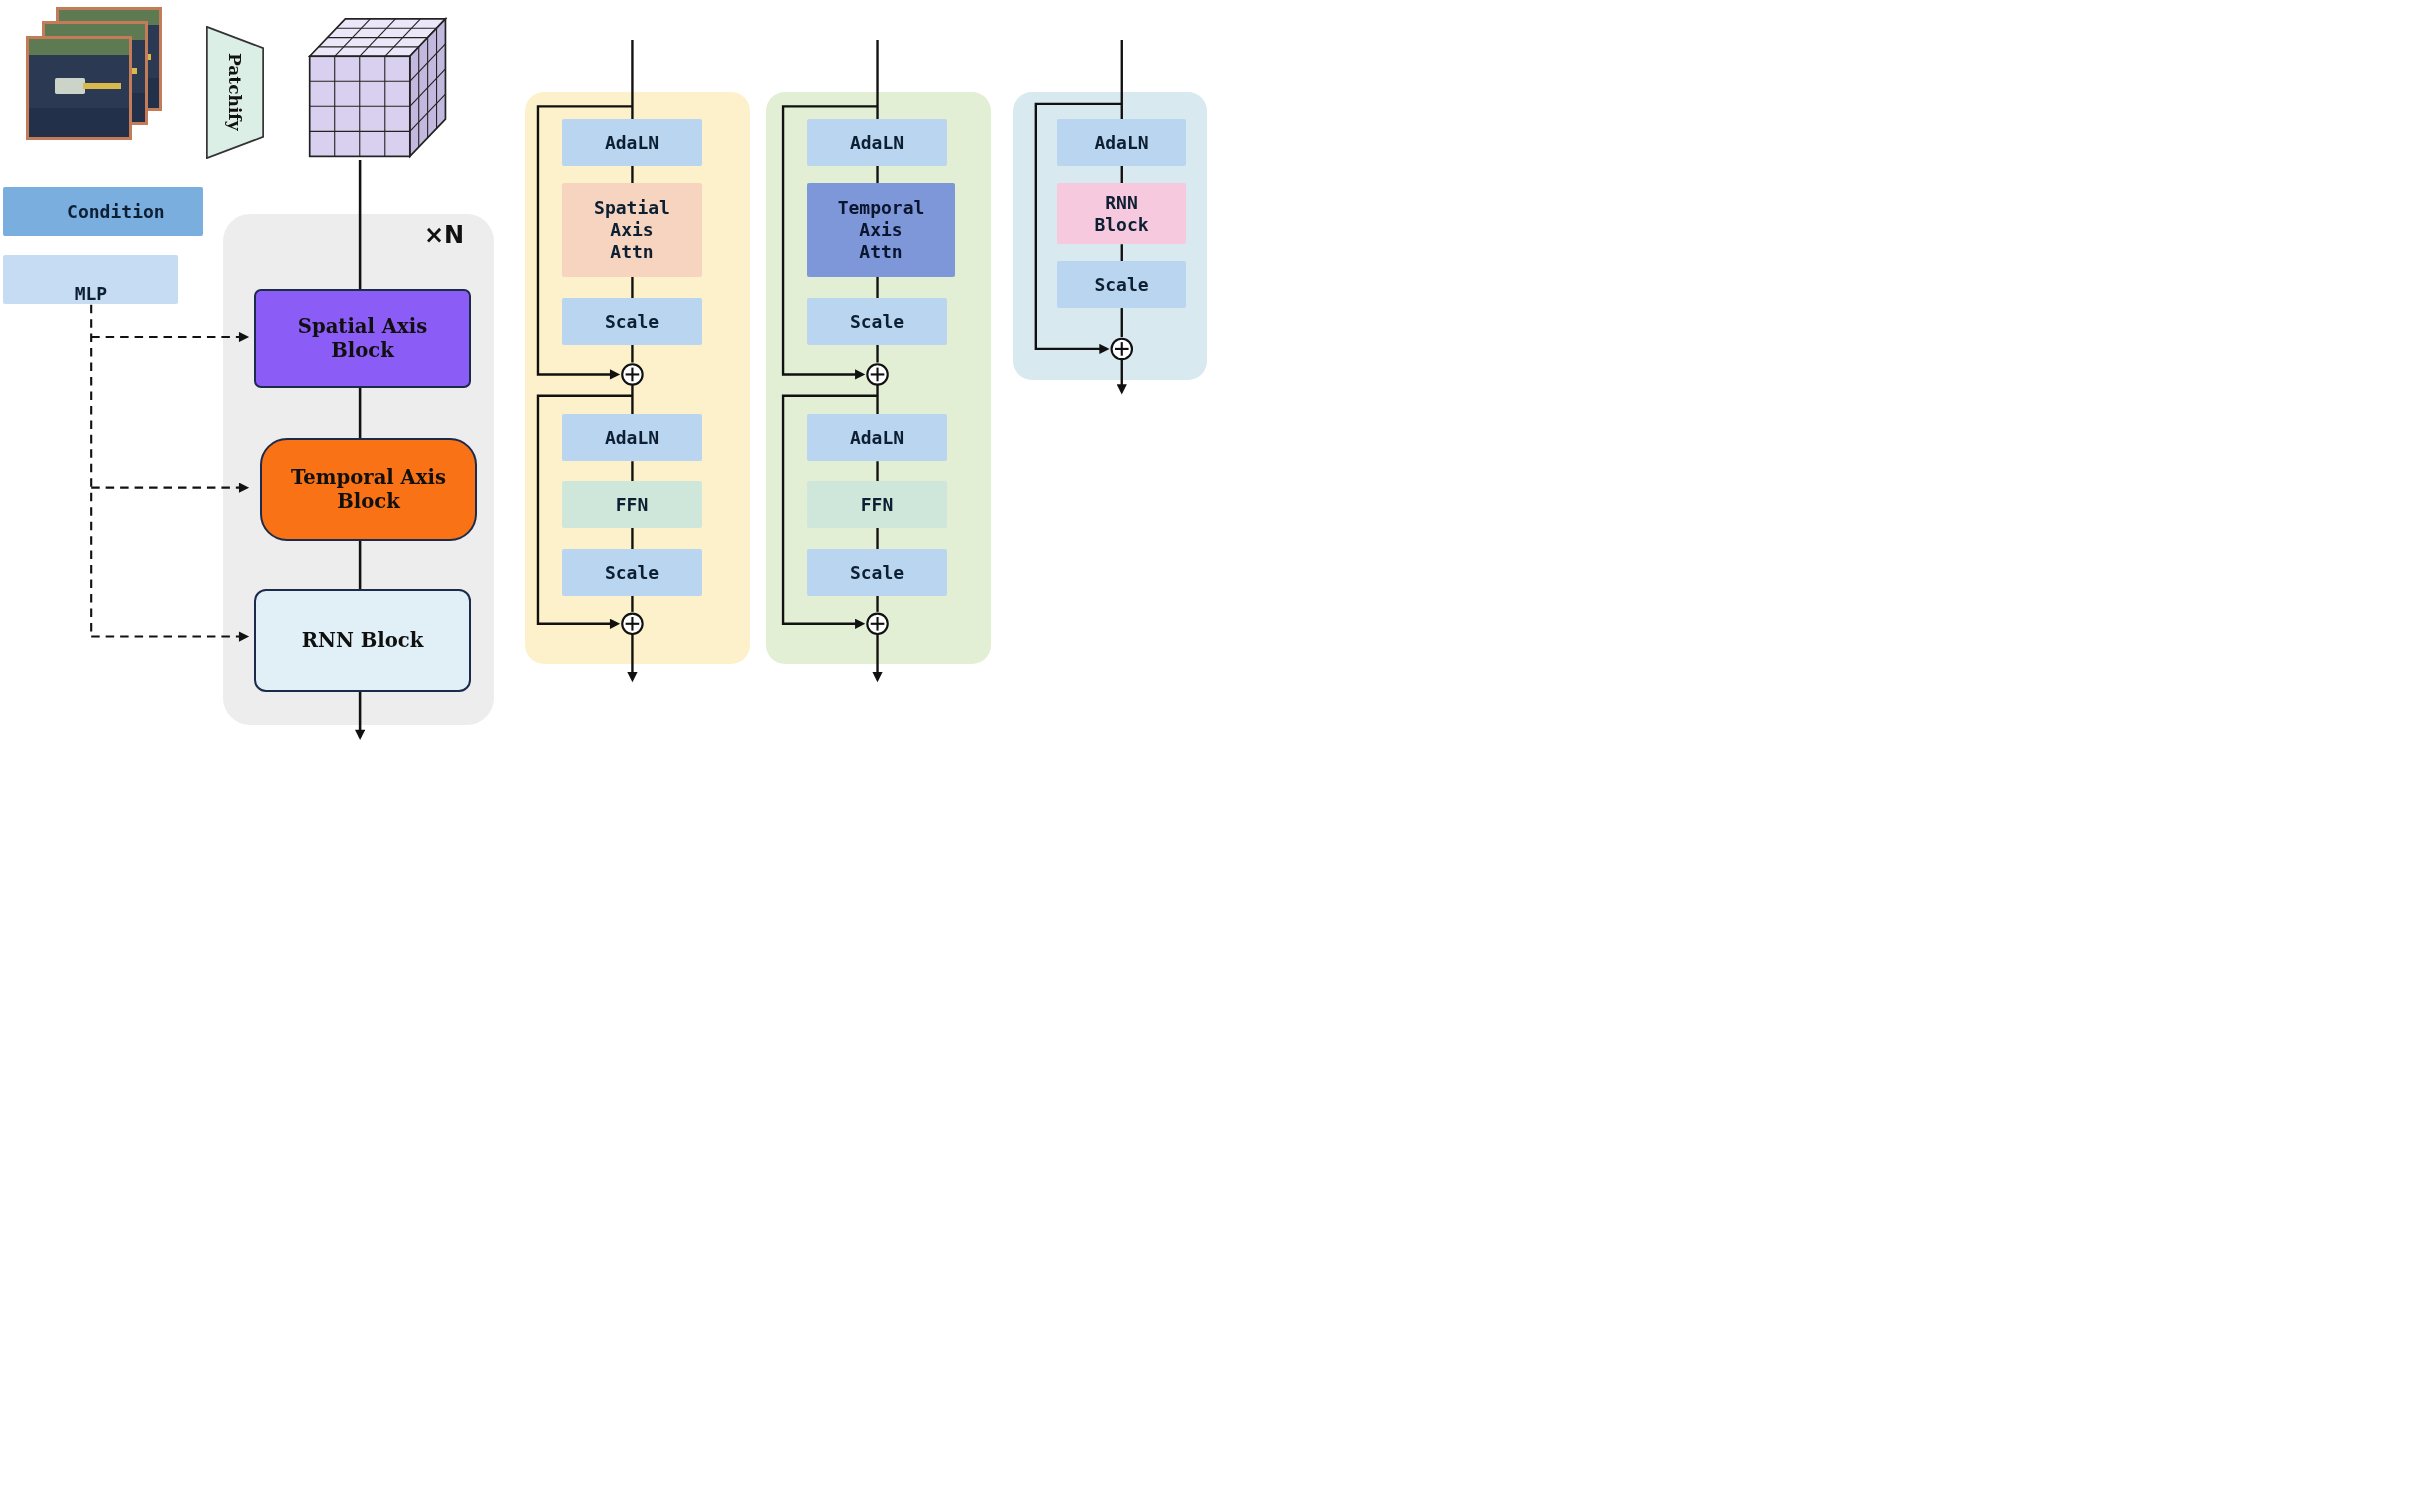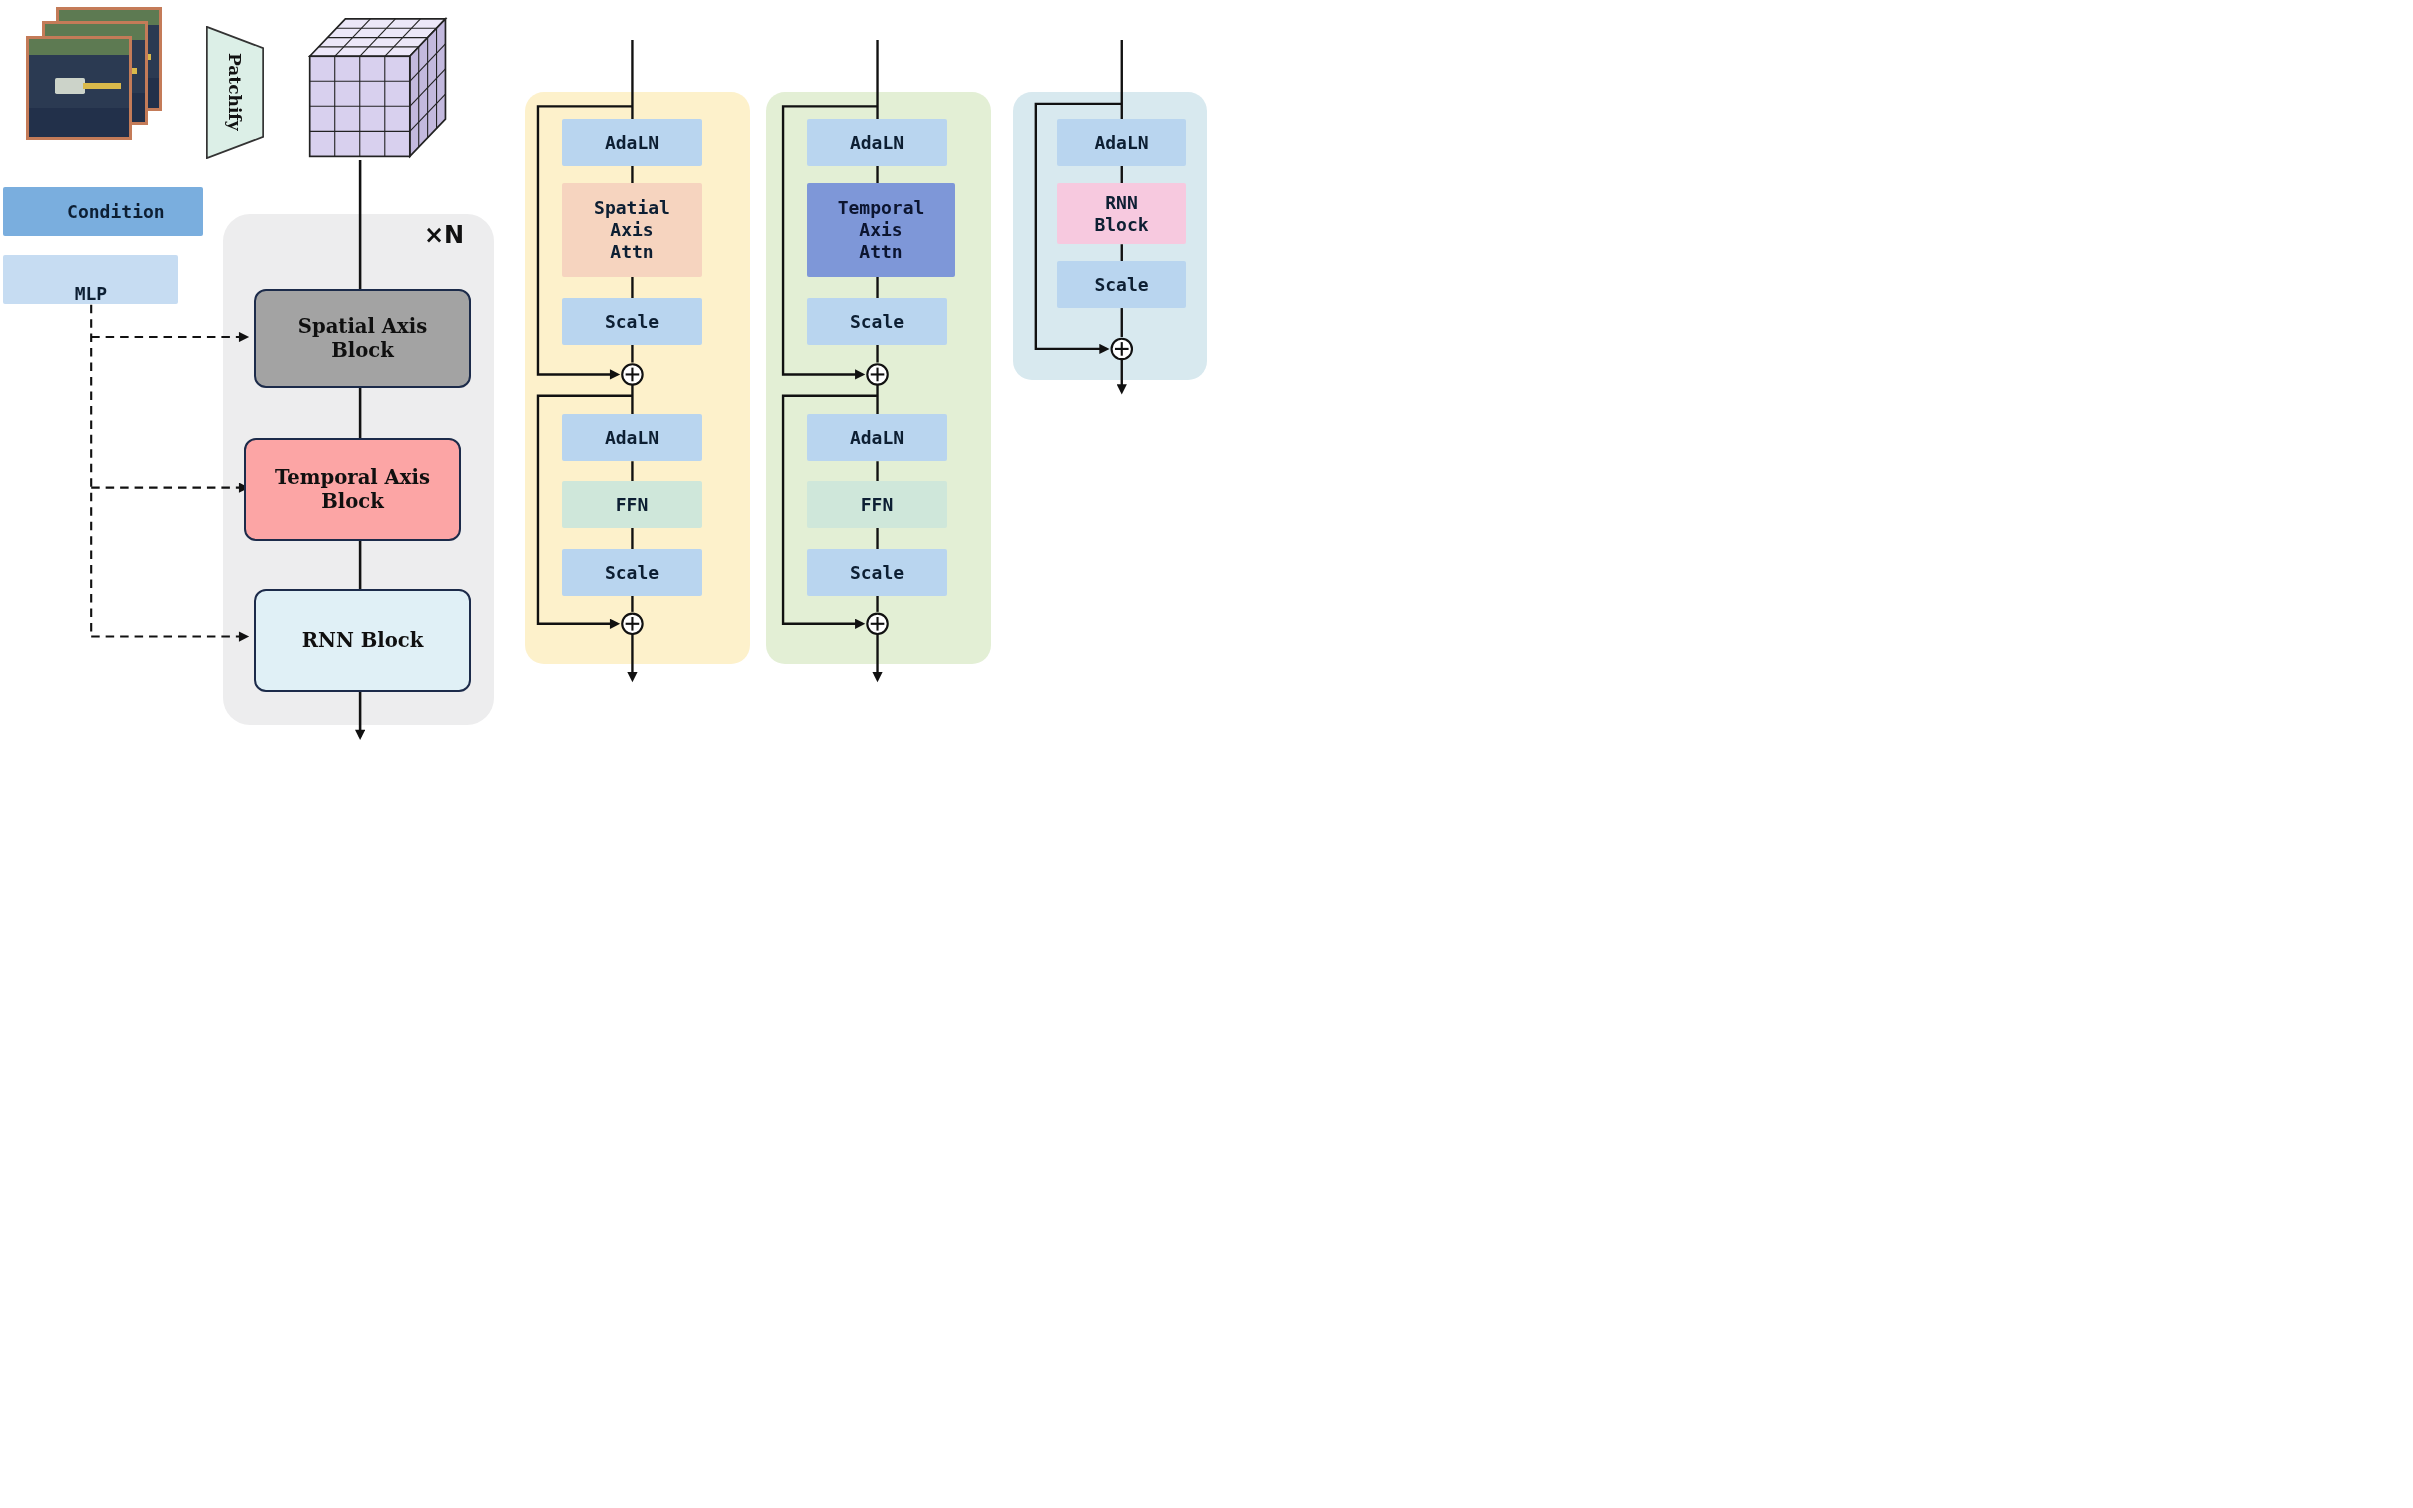--- a/index.html
+++ b/index.html
@@ -101,25 +101,25 @@
   </svg>
 
   <div class="box mono" style="left:3.4px;top:187px;width:175px;height:49px;background:#7aaede;padding-left:25px;">
     <span>Condition</span>
   </div>
   <div class="box mono" style="left:3.4px;top:255px;width:175px;height:49px;background:#c6dcf2;align-items:flex-end;">
     <span>MLP</span>
   </div>
 
   <div class="repeat-label">×N</div>
-  <div class="node" style="left:254px;top:289px;width:213px;height:95px;background:#a3a3a3;">
+  <div class="node" style="left:254px;top:289px;width:213px;height:95px;background:#8b5cf6;border-radius:7px;">
     <span class="pre">Spatial Axis
 Block</span>
   </div>
-  <div class="node" style="left:244px;top:438px;width:213px;height:99px;background:#fca5a5;">
+  <div class="node" style="left:260px;top:438px;width:213px;height:99px;background:#f97316;border-radius:27px;">
     <span class="pre">Temporal Axis
 Block</span>
   </div>
   <div class="node" style="left:254px;top:589px;width:213px;height:99px;background:#e0f0f6;">
     <span class="pre">RNN Block</span>
   </div>
 
   <div class="box mono" style="left:562px;top:119px;width:140px;height:47px;background:#b9d5ef;">
     <span>AdaLN</span>
     </div>

